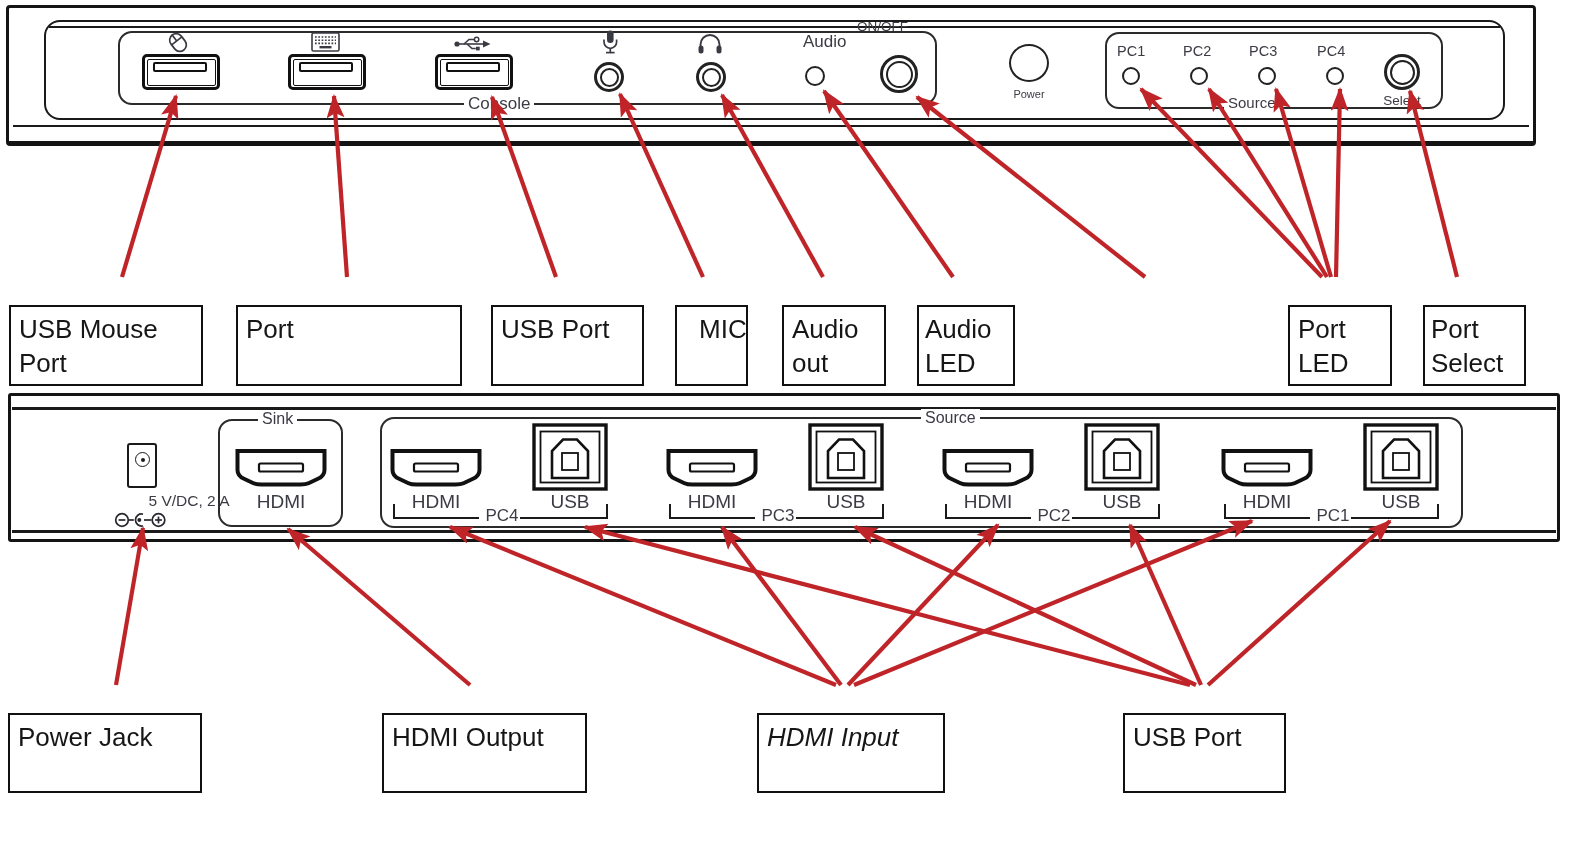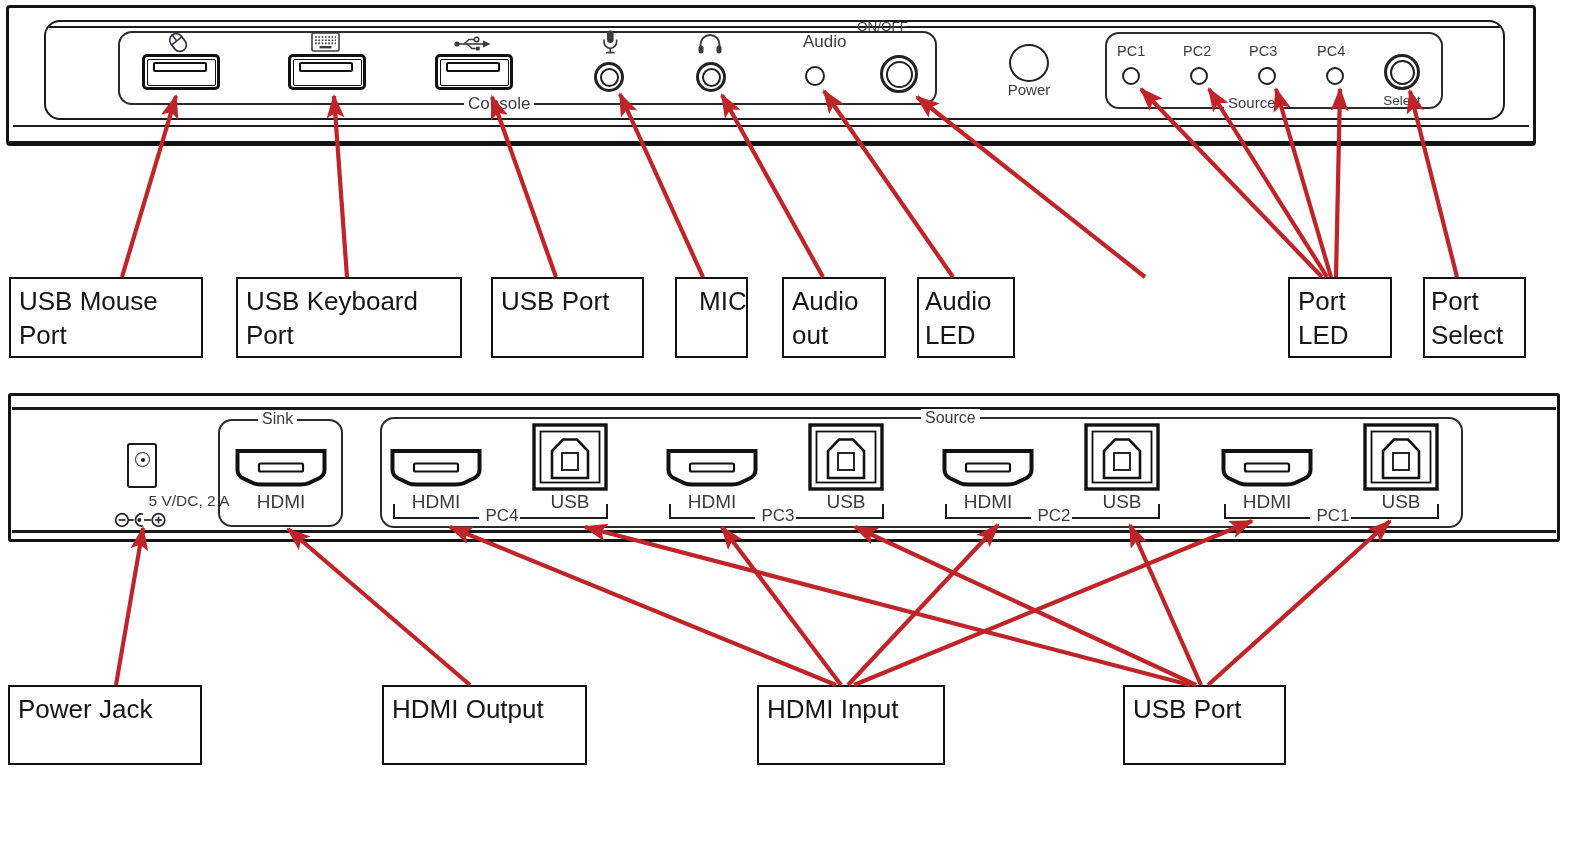--- a/index.html
+++ b/index.html
@@ -13,21 +13,21 @@
   .group-box{position:absolute;box-sizing:border-box;border:2px solid #2b2b2b;border-radius:14px;}
   .legend{position:absolute;background:#fff;padding:0 4px;color:#3b3b44;white-space:nowrap;z-index:3;line-height:1.1;}
   .ptext{position:absolute;color:#3b3b44;white-space:nowrap;z-index:2;line-height:1.1;}
   .circ{position:absolute;border-radius:50%;border:2px solid #222;box-sizing:border-box;background:#fff;z-index:2;}
   .circ-in{position:absolute;inset:2.5px;border:2px solid #222;border-radius:50%;}
   .usba{position:absolute;width:78px;height:36px;border:3px solid #111;border-radius:5px;box-sizing:border-box;background:#fff;z-index:2;}
   .usba-in{position:absolute;inset:1.5px;border:1.5px solid #111;border-radius:2px;}
   .usba-slot{position:absolute;left:8px;top:4.5px;width:54px;height:10px;border:2.2px solid #111;border-radius:2px;box-sizing:border-box;}
   .icon{position:absolute;z-index:2;}
   .callout{position:absolute;border:2.5px solid #101010;background:#fff;color:#161616;
-           font-size:26px;line-height:1.32;padding:5px 8px;box-sizing:border-box;z-index:2;}
+           font-size:26px;line-height:1.32;padding:5px 8px;box-sizing:border-box;z-index:2;margin-top:28px;}
   .port-svg{position:absolute;z-index:2;}
   .pcgroup{position:absolute;width:256px;height:110px;}
   .ctr{text-align:center;}
   #arrows{position:absolute;left:0;top:0;z-index:6;pointer-events:none;}
 </style>
 </head>
 <body>
 
 <div class="canvas">
 
@@ -95,21 +95,21 @@
     </div>
 
   <div class="ptext" style="left:803px;top:33px;font-size:17px;">Audio</div>
   <div class="ptext" style="left:857px;top:20px;font-size:13.5px;">ON/OFF</div>
   <div class="circ" style="left:805px;top:66px;width:20px;height:20px;border-width:2.5px;"></div>
   <div class="circ" style="left:880px;top:55px;width:38px;height:38px;border-width:3px;">
       <div class="circ-in"></div>
     </div>
 
   <div class="circ" style="left:1009px;top:44px;width:40px;height:38px;border-width:2px;"></div>
-  <div class="ptext ctr" style="left:1001px;top:82px;width:56px;font-size:15px;">Power</div>
+  <div class="ptext ctr" style="left:1001px;top:88px;width:56px;font-size:11px;">Power</div>
 
   <div class="group-box" style="left:1105px;top:32px;width:338px;height:77px;"></div>
   <div class="legend" style="left:1224px;top:95px;font-size:15px;">Source</div>
 
   <div class="ptext" style="left:1117px;top:44px;font-size:14.5px;">PC1</div>
   <div class="ptext" style="left:1183px;top:44px;font-size:14.5px;">PC2</div>
   <div class="ptext" style="left:1249px;top:44px;font-size:14.5px;">PC3</div>
   <div class="ptext" style="left:1317px;top:44px;font-size:14.5px;">PC4</div>
 
   <div class="circ" style="left:1122px;top:67px;width:18px;height:18px;"></div>
@@ -120,21 +120,20 @@
   <div class="circ" style="left:1384px;top:54px;width:36px;height:36px;border-width:3px;">
       <div class="circ-in"></div>
     </div>
   <div class="ptext ctr" style="left:1378px;top:94px;width:48px;font-size:13.5px;">Select</div>
 
   <div class="callout" style="left:9px;top:277px;width:194px;height:81px;">
     <div>USB Mouse</div>
     <div>Port</div>
   </div>
   <div class="callout" style="left:236px;top:277px;width:226px;height:81px;">
-    <div>USB Keyboard</div>
     <div>Port</div>
   </div>
   <div class="callout" style="left:491px;top:277px;width:153px;height:81px;">
     <div>USB Port</div>
     <div></div>
   </div>
   <div class="callout" style="left:675px;top:277px;width:73px;height:81px;padding:5px 22px;">
     <div>MIC</div>
     <div></div>
   </div>
@@ -268,21 +267,21 @@
     <div class="hline" style="left:144px;top:100px;width:88px;"></div>
     <div class="vline" style="left:230px;top:87px;height:15px;"></div>
   </div>
 
   <div class="callout" style="left:8px;top:685px;width:194px;height:80px;">
     <div>Power Jack</div>
   </div>
   <div class="callout" style="left:382px;top:685px;width:205px;height:80px;">
     <div>HDMI Output</div>
   </div>
-  <div class="callout" style="left:757px;top:685px;width:188px;height:80px;">
+  <div class="callout" style="left:757px;top:685px;width:188px;height:80px;font-style:italic;">
     <div>HDMI Input</div>
   </div>
   <div class="callout" style="left:1123px;top:685px;width:163px;height:80px;">
     <div>USB Port</div>
   </div>
 
   <svg id="arrows" width="1575" height="856" viewBox="0 0 1575 856">
     <defs>
       <marker id="ah" markerUnits="userSpaceOnUse" markerWidth="26" markerHeight="20" refX="22" refY="9" orient="auto">
         <path d="M0,0 L24,9 L0,18 L5,9 Z" fill="#bf2428"></path>

